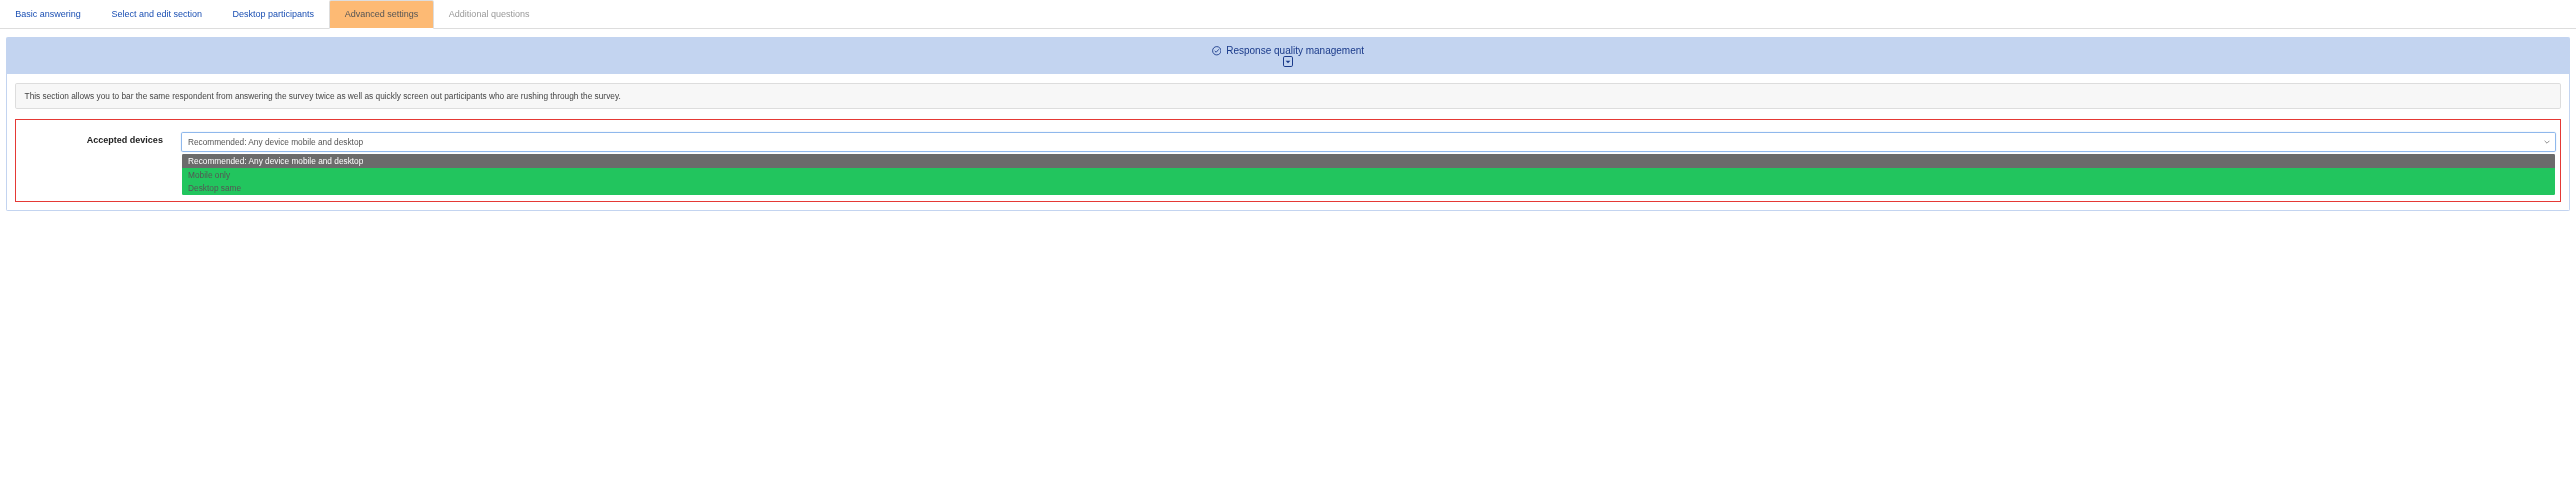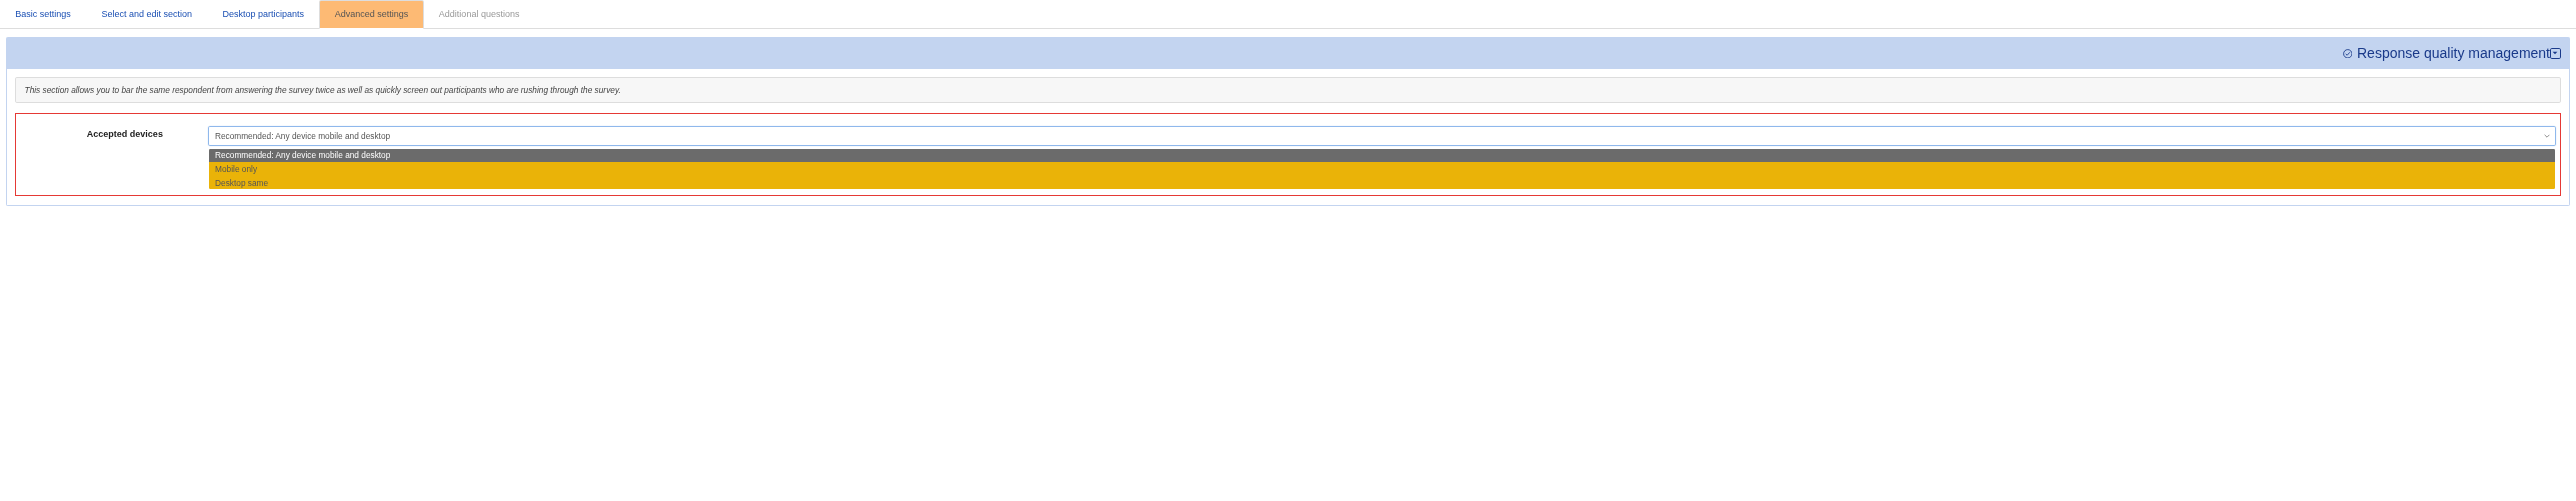--- a/index.html
+++ b/index.html
@@ -44,22 +44,23 @@
       margin: 8.3px 6px 0 6px;
       border: 0.6px solid #c3d4f0;
       border-radius: 1.2px;
     }
     .panel-header {
       background: #c3d4f0;
       color: #1a3a8a;
       padding: 7.2px 8.3px;
       display: flex;
       align-items: center;
-      justify-content: flex-end;
-      font-size: 14px;
+      justify-content: flex-start;
+      font-size: 10px;
+      flex-direction: column;
     }
     .panel-header-left {
       display: flex;
       align-items: center;
       gap: 4.8px;
     }
     .check-icon {
       width: 9.5px;
       height: 9.5px;
       display: inline-flex;
@@ -81,42 +82,40 @@
       background: #fff;
       padding: 8.3px;
     }
     .info-box {
       border: 0.6px solid #ddd;
       background: #f7f7f7;
       border-radius: 1.8px;
       padding: 7.2px 8.3px;
       color: #444;
       font-size: 8.3px;
-      font-style: italic;
     }
     .form-area {
       margin-top: 9.5px;
       border: 1.2px solid #e53935;
       padding: 12px 3.6px 6px 3.6px;
       display: flex;
       align-items: flex-start;
       gap: 18px;
     }
     .form-label {
       font-weight: bold;
       text-align: right;
       min-width: 143px;
       padding-top: 3.6px;
       color: #222;
       font-size: 9px;
     }
     .form-control-wrap {
       flex: 1;
       position: relative;
-      margin-left: 27px;
     }
     .select-box {
       width: 100%;
       border: 0.6px solid #8fb8ec;
       border-radius: 1.8px;
       padding: 4.2px 16.7px 4.2px 6px;
       font-size: 8.3px;
       color: #555;
       background: #fff;
       position: relative;
@@ -134,33 +133,33 @@
       margin-top: 2.4px;
       margin-left: 1.2px;
       border-radius: 1.2px;
       overflow: hidden;
       width: calc(100% - 2.4px);
     }
     .dropdown-option {
       padding: 1.8px 6px;
       font-size: 8.3px;
       color: #555;
-      background: #eab308;
+      background: #22c55e;
       cursor: pointer;
     }
     .dropdown-option.selected {
       background: #6b6b6b;
       color: #fff;
     }
   </style>
 </head>
 <body>
 
 <div class="tabs">
-  <div class="tab">Basic settings</div>
+  <div class="tab">Basic answering</div>
   <div class="tab">Select and edit section</div>
   <div class="tab">Desktop participants</div>
   <div class="tab active">Advanced settings</div>
   <div class="tab disabled">Additional questions</div>
 </div>
 
 <div class="panel">
   <div class="panel-header">
     <div class="panel-header-left">
       <span class="check-icon">

